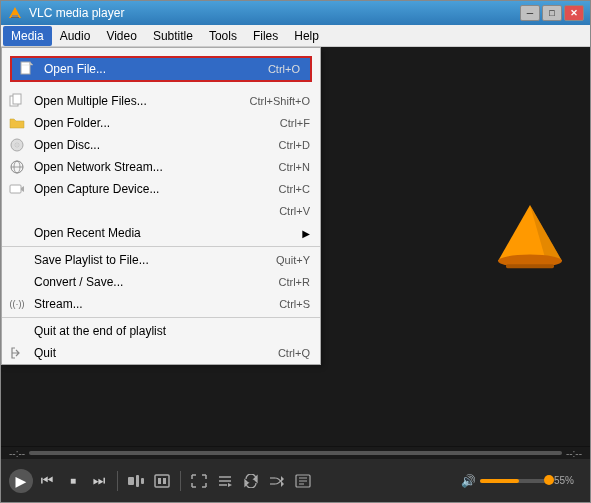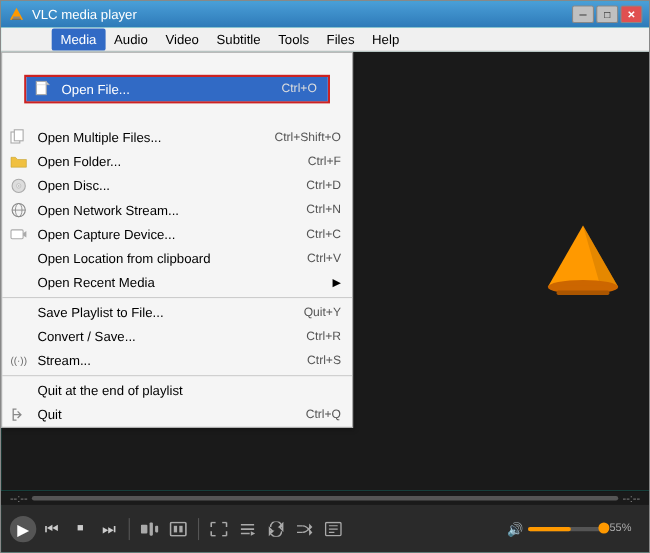--- a/index.html
+++ b/index.html
@@ -9,21 +9,21 @@
       background: #1a1a2e;
       font-family: 'Segoe UI', Tahoma, sans-serif;
       font-size: 12px;
       overflow: hidden;
     }
 
     
     .window {
       width: 591px;
       height: 503px;
-      background: #14b8a6;
+      background: #c4b5fd;
       border: 1px solid #888;
       display: flex;
       flex-direction: column;
     }
 
     .titlebar {
       background: linear-gradient(to bottom, #4a9fd8, #2e7ab8);
       height: 24px;
       display: flex;
       align-items: center;
@@ -92,21 +92,20 @@
       color: #000;
       border-radius: 2px;
       height: 20px;
       display: flex;
       align-items: center;
     }
 
     .menu-item.active {
       background: #316ac5;
       color: white;
-      margin-left: 44px;
     }
 
     
     .content-area {
       display: flex;
       flex: 1;
       position: relative;
       overflow: hidden;
     }
 
@@ -333,21 +332,21 @@
     <div class="menu-item">Subtitle</div>
     <div class="menu-item">Tools</div>
     <div class="menu-item">Files</div>
     <div class="menu-item">Help</div>
   </div>
 
   <div class="content-area">
 
     <div class="dropdown">
 
-      <div style="margin:20px; border: 2px solid #cc2222;">
+      <div style="margin:8px; border: 2px solid #cc2222;">
         <div class="dropdown-item highlighted">
           <span class="item-icon">
             <svg width="16" height="16" viewBox="0 0 16 16">
               <rect x="2" y="1" width="9" height="12" fill="white" stroke="#aaa" stroke-width="1"></rect>
               <polygon points="11,1 14,4 11,4" fill="#ccc" stroke="#aaa" stroke-width="0.5"></polygon>
               <line x1="2" y1="4" x2="11" y2="4" stroke="#ccc" stroke-width="0.5"></line>
             </svg>
           </span>
           <span>Open File...</span>
           <span class="shortcut">Ctrl+O</span>
@@ -405,21 +404,20 @@
             <rect x="1" y="4" width="11" height="8" rx="1" fill="white" stroke="#aaa" stroke-width="1"></rect>
             <polygon points="12,7 15,5 15,11 12,9" fill="#aaa"></polygon>
           </svg>
         </span>
         <span>Open Capture Device...</span>
         <span class="shortcut">Ctrl+C</span>
       </div>
 
       <div class="dropdown-item">
         <span class="item-icon"></span>
-        <span>Open Location from clipboard</span>
         <span class="shortcut">Ctrl+V</span>
       </div>
 
       <div class="dropdown-item">
         <span class="item-icon"></span>
         <span>Open Recent Media</span>
         <span class="arrow">▶</span>
       </div>
 
       <div class="dropdown-separator"></div>

